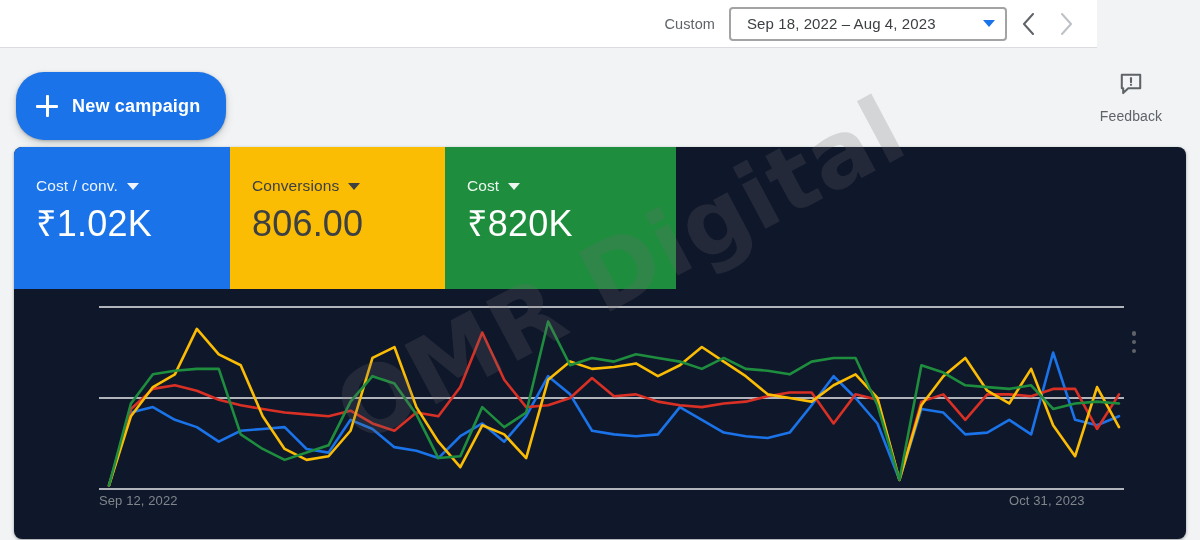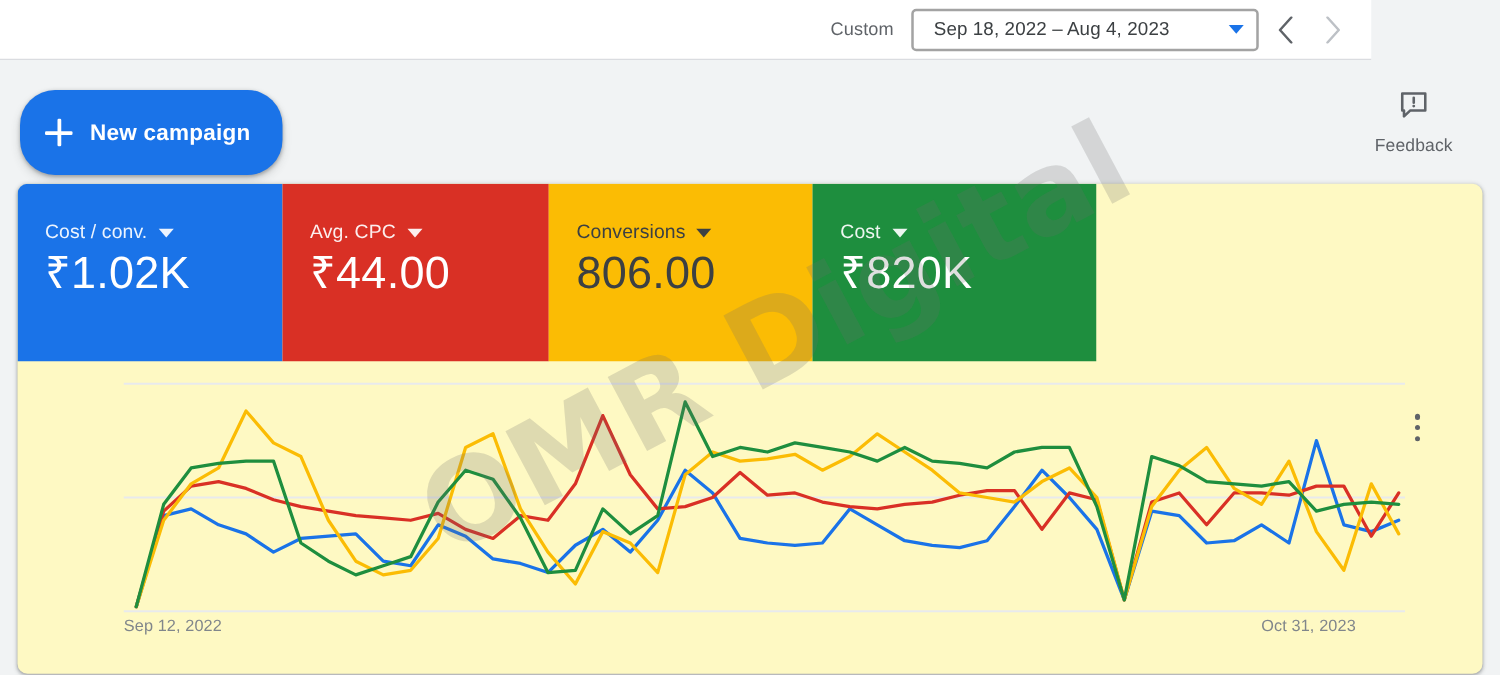--- a/index.html
+++ b/index.html
@@ -96,21 +96,21 @@
   .tool-action .ta-label {
     margin-top: 7px; font-size: 14px; color: #5f6368; letter-spacing: .1px;
   }
   #download-action { left: 976px; }
   #feedback-action { left: 1088px; }
 
   
   .card {
     position: absolute; left: 14px; top: 147px;
     width: 1172px; height: 392px;
-    background: #fef9c3;
+    background: #0f172a;
     border-radius: 8px;
     box-shadow: 0 1px 2px rgba(60,64,67,.30), 0 1px 3px 1px rgba(60,64,67,.15);
     overflow: hidden;
   }
 
   
   .metrics {
     position: absolute; left: 0; top: 0;
     display: flex; height: 142px; width: 863px;
   }
@@ -122,21 +122,21 @@
     display: flex; align-items: center;
     font-size: 15.5px; letter-spacing: .1px;
   }
   .m-caret {
     width: 0; height: 0; margin-left: 9px;
     border-left: 6px solid transparent;
     border-right: 6px solid transparent;
     border-top: 7px solid currentColor;
   }
   .m-value {
-    margin-top: 3px;
+    margin-top: 9px;
     font-size: 36px; letter-spacing: .2px; line-height: 1.1;
   }
   .m-blue   { background: #1a73e8; width: 216px; }
   .m-red    { background: #d93025; width: 217px; }
   .m-yellow { background: #fbbc04; width: 215px; }
   .m-green  { background: #1e8e3e; width: 231px; }
   .m-blue .m-head, .m-red .m-head, .m-green .m-head { color: rgba(255,255,255,.92); }
   .m-blue .m-value, .m-red .m-value, .m-green .m-value { color: #ffffff; }
   .m-yellow .m-head { color: #3c4043; }
   .m-yellow .m-value { color: #3c4043; }
@@ -234,27 +234,20 @@
 
     <div class="metrics">
       <div class="metric m-blue">
         <div class="m-head">
           <span>Cost / conv.</span>
           <span class="m-caret"></span>
         </div>
         <div class="m-value">₹1.02K</div>
       </div>
 
-      <div class="metric m-red">
-        <div class="m-head">
-          <span>Avg. CPC</span>
-          <span class="m-caret"></span>
-        </div>
-        <div class="m-value">₹44.00</div>
-      </div>
 
       <div class="metric m-yellow">
         <div class="m-head">
           <span>Conversions</span>
           <span class="m-caret"></span>
         </div>
         <div class="m-value">806.00</div>
       </div>
 
       <div class="metric m-green">

